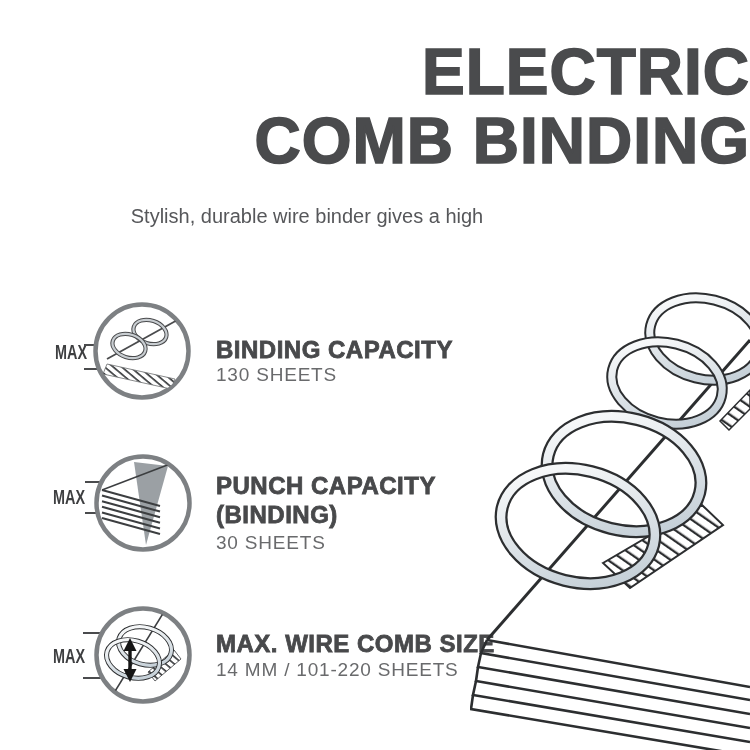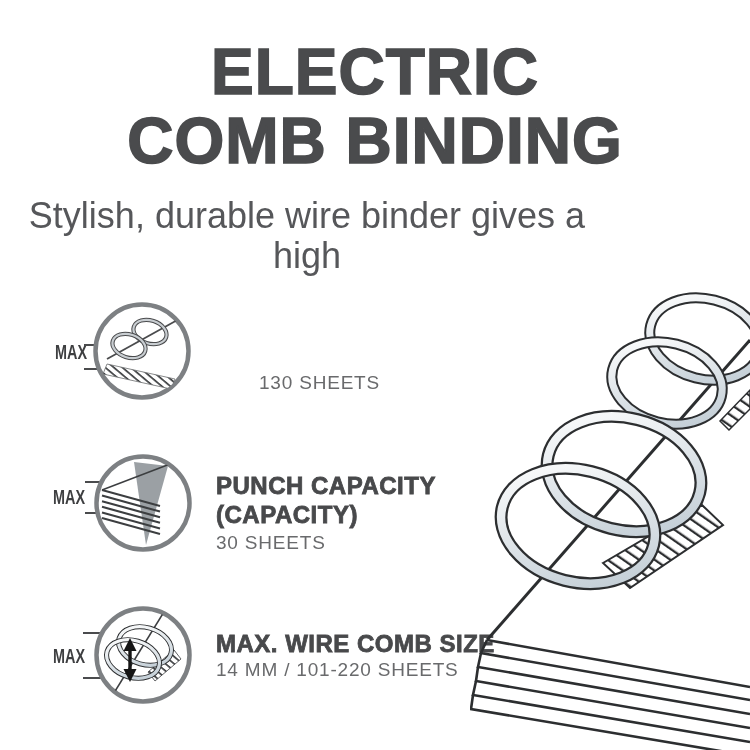--- a/index.html
+++ b/index.html
@@ -3,28 +3,28 @@
 <meta charset="utf-8">
 <style>
   html,body{margin:0;padding:0;background:#fff;}
   #canvas{
     position:relative;width:750px;height:750px;background:#ffffff;
     font-family:"Liberation Sans",sans-serif;overflow:hidden;
   }
   .abs{position:absolute;}
   
   .title{
-    left:0;top:38px;width:750px;text-align:center;
+    left:0;top:38px;width:750px;text-align:right;
     font-size:64px;line-height:69px;font-weight:800;
     color:#4a4b4d;-webkit-text-stroke:1.6px #4a4b4d;
     letter-spacing:1px;
   }
   .subtitle{
     left:0;top:196px;width:614px;text-align:center;
-    font-size:36px;line-height:40px;font-weight:400;color:#56575a;
+    font-size:20px;line-height:40px;font-weight:400;color:#56575a;
   }
   
   .max{
     font-size:20px;font-weight:700;color:#3e3f41;
     transform:scaleX(.72);transform-origin:left center;letter-spacing:0;
   }
   .bl{height:2px;background:#4a4b4d;}
   .ftitle{
     font-size:24px;font-weight:800;color:#48494b;letter-spacing:.5px;
     -webkit-text-stroke:.8px #48494b;line-height:29px;white-space:nowrap;
@@ -78,21 +78,22 @@
       <polygon points="20,68 88,83 84,93 16,78" fill="url(#h2)" stroke="#6b6d6f" stroke-width="0.8"></polygon>
       <g fill="none">
         <ellipse cx="63" cy="36" rx="17" ry="11.5" transform="rotate(18 63 36)" stroke="#4a4b4d" stroke-width="4.2"></ellipse>
         <ellipse cx="63" cy="36" rx="17" ry="11.5" transform="rotate(18 63 36)" stroke="#c8cdd1" stroke-width="2.2"></ellipse>
         <ellipse cx="42" cy="50" rx="17" ry="11.5" transform="rotate(18 42 50)" stroke="#4a4b4d" stroke-width="4.2"></ellipse>
         <ellipse cx="42" cy="50" rx="17" ry="11.5" transform="rotate(18 42 50)" stroke="#c8cdd1" stroke-width="2.2"></ellipse>
       </g>
     </g>
   </svg>
 
-  <div class="abs fvalue" style="left:216px;top:372px;margin-left:43px;">130 SHEETS</div>
+  <div class="abs ftitle" style="left:216px;top:335px;">BINDING CAPACITY</div>
+  <div class="abs fvalue" style="left:216px;top:364px;">130 SHEETS</div>
 
   <div class="abs max" style="left:53px;top:486px;">MAX</div>
   <div class="abs bl" style="left:85px;top:481px;width:33px;"></div>
   <div class="abs bl" style="left:85px;top:512px;width:33px;"></div>
 
   <svg class="abs" style="left:88px;top:448px;" width="110" height="110" viewBox="0 0 110 110">
     <circle cx="55" cy="55" r="46.5" fill="#ffffff" stroke="#7d8083" stroke-width="4.5"></circle>
     <g clip-path="url(#c1)">
       <polygon points="46,14 80,18 58,97" fill="#9ba0a4"></polygon>
       <path d="M14,42 L82,16" stroke="#3c3e40" stroke-width="1.5" fill="none"></path>
@@ -101,21 +102,21 @@
         <path d="M14,47.6 L72,63.6"></path>
         <path d="M14,53.2 L72,69.2"></path>
         <path d="M14,58.8 L72,74.8"></path>
         <path d="M14,64.4 L72,80.4"></path>
         <path d="M14,70 L72,86"></path>
       </g>
     </g>
   </svg>
 
   <div class="abs ftitle" style="left:216px;top:471px;text-align:right;">PUNCH CAPACITY</div>
-  <div class="abs ftitle" style="left:216px;top:500px;">(CAPACITY)</div>
+  <div class="abs ftitle" style="left:216px;top:500px;">(BINDING)</div>
   <div class="abs fvalue" style="left:216px;top:532px;">30 SHEETS</div>
 
   <div class="abs max" style="left:53px;top:645px;">MAX</div>
   <div class="abs bl" style="left:83px;top:632px;width:18px;"></div>
   <div class="abs bl" style="left:83px;top:677px;width:20px;"></div>
 
   <svg class="abs" style="left:88px;top:600px;" width="110" height="110" viewBox="0 0 110 110">
     <circle cx="55" cy="55" r="46.5" fill="#ffffff" stroke="#7d8083" stroke-width="4.5"></circle>
     <g clip-path="url(#c1)">
       <path d="M79,7 L21,101" stroke="#3c3e40" stroke-width="1.6" fill="none"></path>

